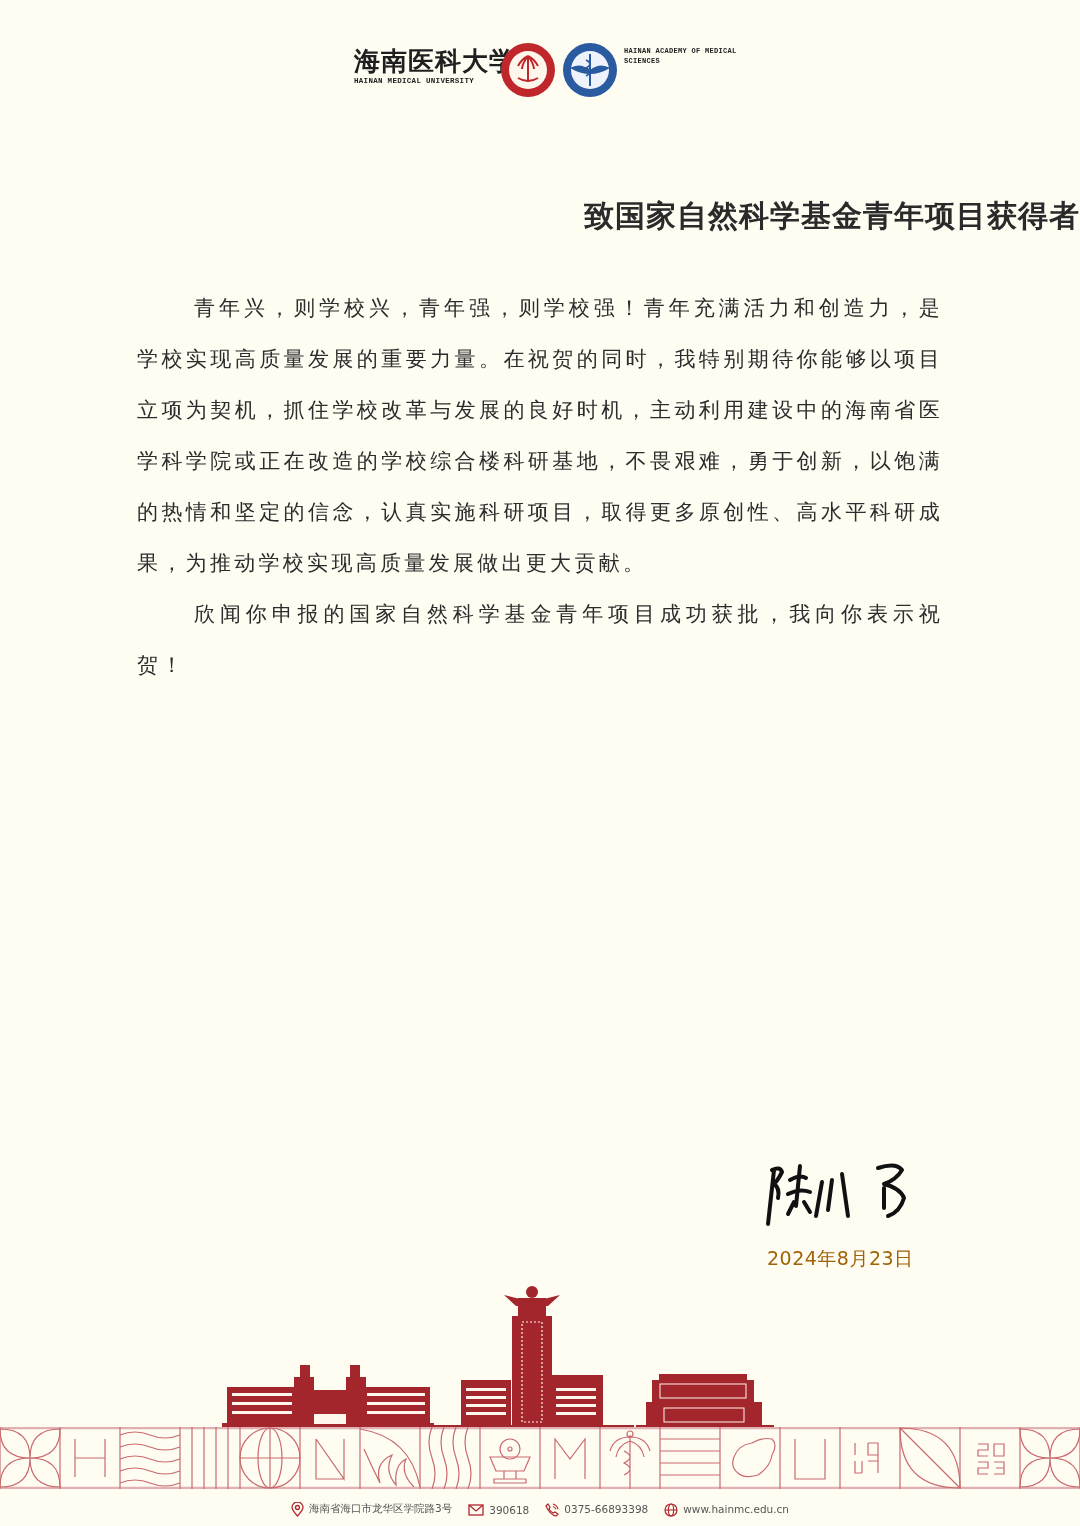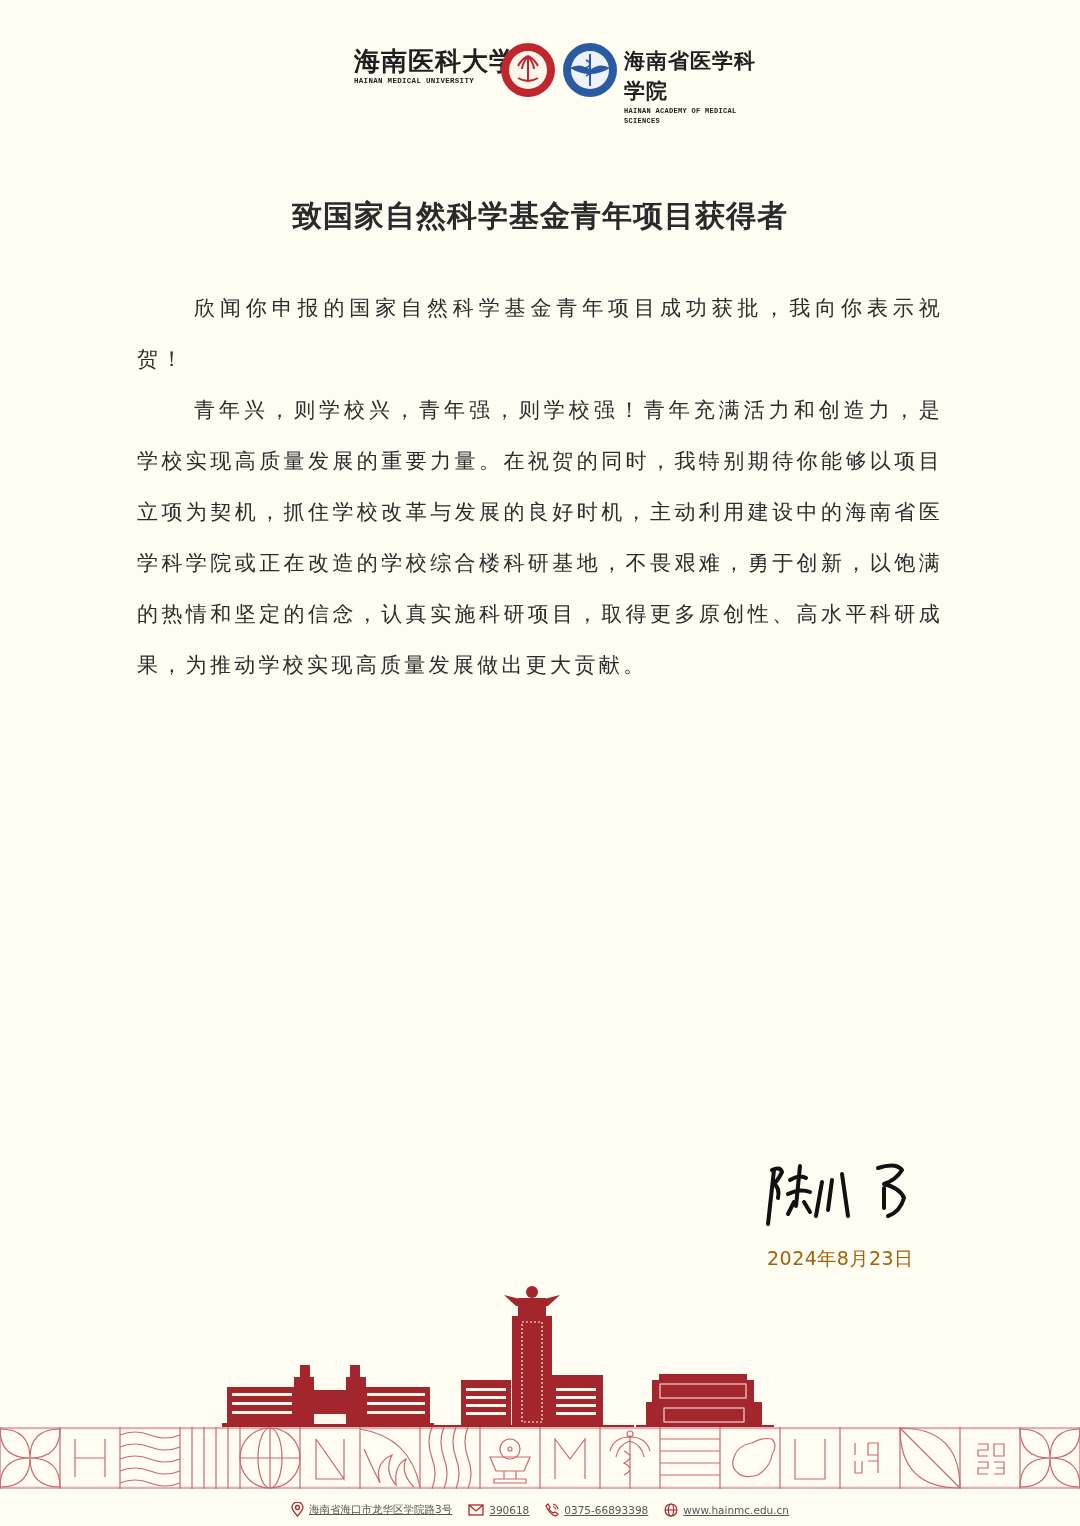--- a/index.html
+++ b/index.html
@@ -3,31 +3,31 @@
 <meta charset="utf-8">
 <style>
   html, body { margin:0; padding:0; }
   body { width:1080px; height:1526px; background:#fffcf2; position:relative; overflow:hidden;
          font-family:"DejaVu Serif", "Liberation Serif", serif; color:#2b2b2b; }
   .header { position:absolute; left:330px; top:40px; width:420px; height:64px;margin-left:24px; }
   .logo-text-block { position:absolute; top:6px; }
   .logo-cn { font-family:"DejaVu Serif", serif; font-size:26px; font-weight:bold; letter-spacing:1px; color:#1f1f1f; line-height:30px; }
   .logo-en { font-family:Liberation Mono, monospace; font-size:7.5px; font-weight:bold; color:#222; letter-spacing:0.3px; line-height:10px; }
   .seal { position:absolute; top:2px; width:56px; height:56px; border-radius:50%; }
-  .title { position:absolute; top:196px; left:0; width:1080px; text-align:center; font-size:30px; font-weight:bold; color:#2a2a2a; letter-spacing:1px; }
+  .title { position:absolute; top:196px; left:0; width:1080px; text-align:right; font-size:30px; font-weight:bold; color:#2a2a2a; letter-spacing:1px; }
   .body-text { position:absolute; left:137px; top:283px; width:806px; font-size:21px; line-height:51px; letter-spacing:3.3px; color:#2c2c2c; }
   .body-text p { margin:0 0 0 0; text-indent:57px; text-align:justify; }
   .body-text p.noindent { text-indent:0; }
   .signature { position:absolute; left:760px; top:1158px; width:180px; height:80px; }
   .date { position:absolute; left:767px; top:1246px; font-family:"DejaVu Sans", sans-serif; font-size:19px; color:#a16207; letter-spacing:0.5px; }
   .skyline { position:absolute; left:0; top:1280px; width:1080px; height:150px; }
   .band { position:absolute; left:0; top:1427px; width:1080px; height:62px; }
   .footer { position:absolute; left:0; top:1502px; width:1080px; display:flex; justify-content:center; align-items:center; gap:16px;
             font-family:"DejaVu Sans", sans-serif; font-size:10.5px; color:#555; }
-  .footer .item { display:flex; align-items:center; gap:5px;text-decoration:underline; }
+  .footer .item { display:flex; align-items:flex-start; gap:5px; }
   .footer svg { display:block; }
 </style>
 </head>
 <body>
 
 <div class="header">
   <div class="logo-text-block" style="left:0;">
     <div class="logo-cn">海南医科大学</div>
     <div class="logo-en">HAINAN MEDICAL UNIVERSITY</div>
   </div>
@@ -39,30 +39,29 @@
     <path d="M18 36 Q28 42 38 36" stroke="#c0272d" stroke-width="2" fill="none"></path>
   </svg>
   <svg class="seal" style="left:208px;" viewBox="0 0 56 56">
     <circle cx="28" cy="28" r="27" fill="#2a5aa0"></circle>
     <circle cx="28" cy="28" r="19" fill="#eef3fb"></circle>
     <path d="M8 26 Q18 20 28 28 Q38 20 48 26 Q38 32 28 32 Q18 32 8 26 Z" fill="#2a5aa0"></path>
     <line x1="28" y1="12" x2="28" y2="44" stroke="#2a5aa0" stroke-width="2"></line>
     <path d="M24 18 Q32 22 24 26 Q32 30 24 34" stroke="#2a5aa0" stroke-width="1.5" fill="none"></path>
   </svg>
   <div class="logo-text-block" style="left:270px;">
-    <div class="logo-cn" style="font-size:21px;">海南省医学科学院</div>
     <div class="logo-en" style="font-size:7px;">HAINAN ACADEMY OF MEDICAL SCIENCES</div>
   </div>
 </div>
 
 <div class="title">致国家自然科学基金青年项目获得者</div>
 
 <div class="body-text">
+  <p>青年兴，则学校兴，青年强，则学校强！青年充满活力和创造力，是学校实现高质量发展的重要力量。在祝贺的同时，我特别期待你能够以项目立项为契机，抓住学校改革与发展的良好时机，主动利用建设中的海南省医学科学院或正在改造的学校综合楼科研基地，不畏艰难，勇于创新，以饱满的热情和坚定的信念，认真实施科研项目，取得更多原创性、高水平科研成果，为推动学校实现高质量发展做出更大贡献。</p>
   <p>欣闻你申报的国家自然科学基金青年项目成功获批，我向你表示祝贺！</p>
-  <p>青年兴，则学校兴，青年强，则学校强！青年充满活力和创造力，是学校实现高质量发展的重要力量。在祝贺的同时，我特别期待你能够以项目立项为契机，抓住学校改革与发展的良好时机，主动利用建设中的海南省医学科学院或正在改造的学校综合楼科研基地，不畏艰难，勇于创新，以饱满的热情和坚定的信念，认真实施科研项目，取得更多原创性、高水平科研成果，为推动学校实现高质量发展做出更大贡献。</p>
 </div>
 
 <svg class="signature" viewBox="0 0 180 80">
   <g stroke="#111" stroke-width="4" fill="none" stroke-linecap="round" stroke-linejoin="round">
     <path d="M12 12 Q20 8 22 14 Q18 22 14 26 Q20 30 18 40 M14 12 L8 66"></path>
     <path d="M30 22 Q40 16 46 20 M40 8 L36 48 M28 36 Q40 30 50 34 M34 44 L28 56 M44 44 L50 54"></path>
     <path d="M62 24 L56 58 M72 22 L68 52 M82 16 L88 58"></path>
     <path d="M118 10 Q136 4 142 12 Q136 22 124 26 Q140 30 144 40 Q140 54 128 58 M124 30 L124 50"></path>
   </g>
 </svg>

